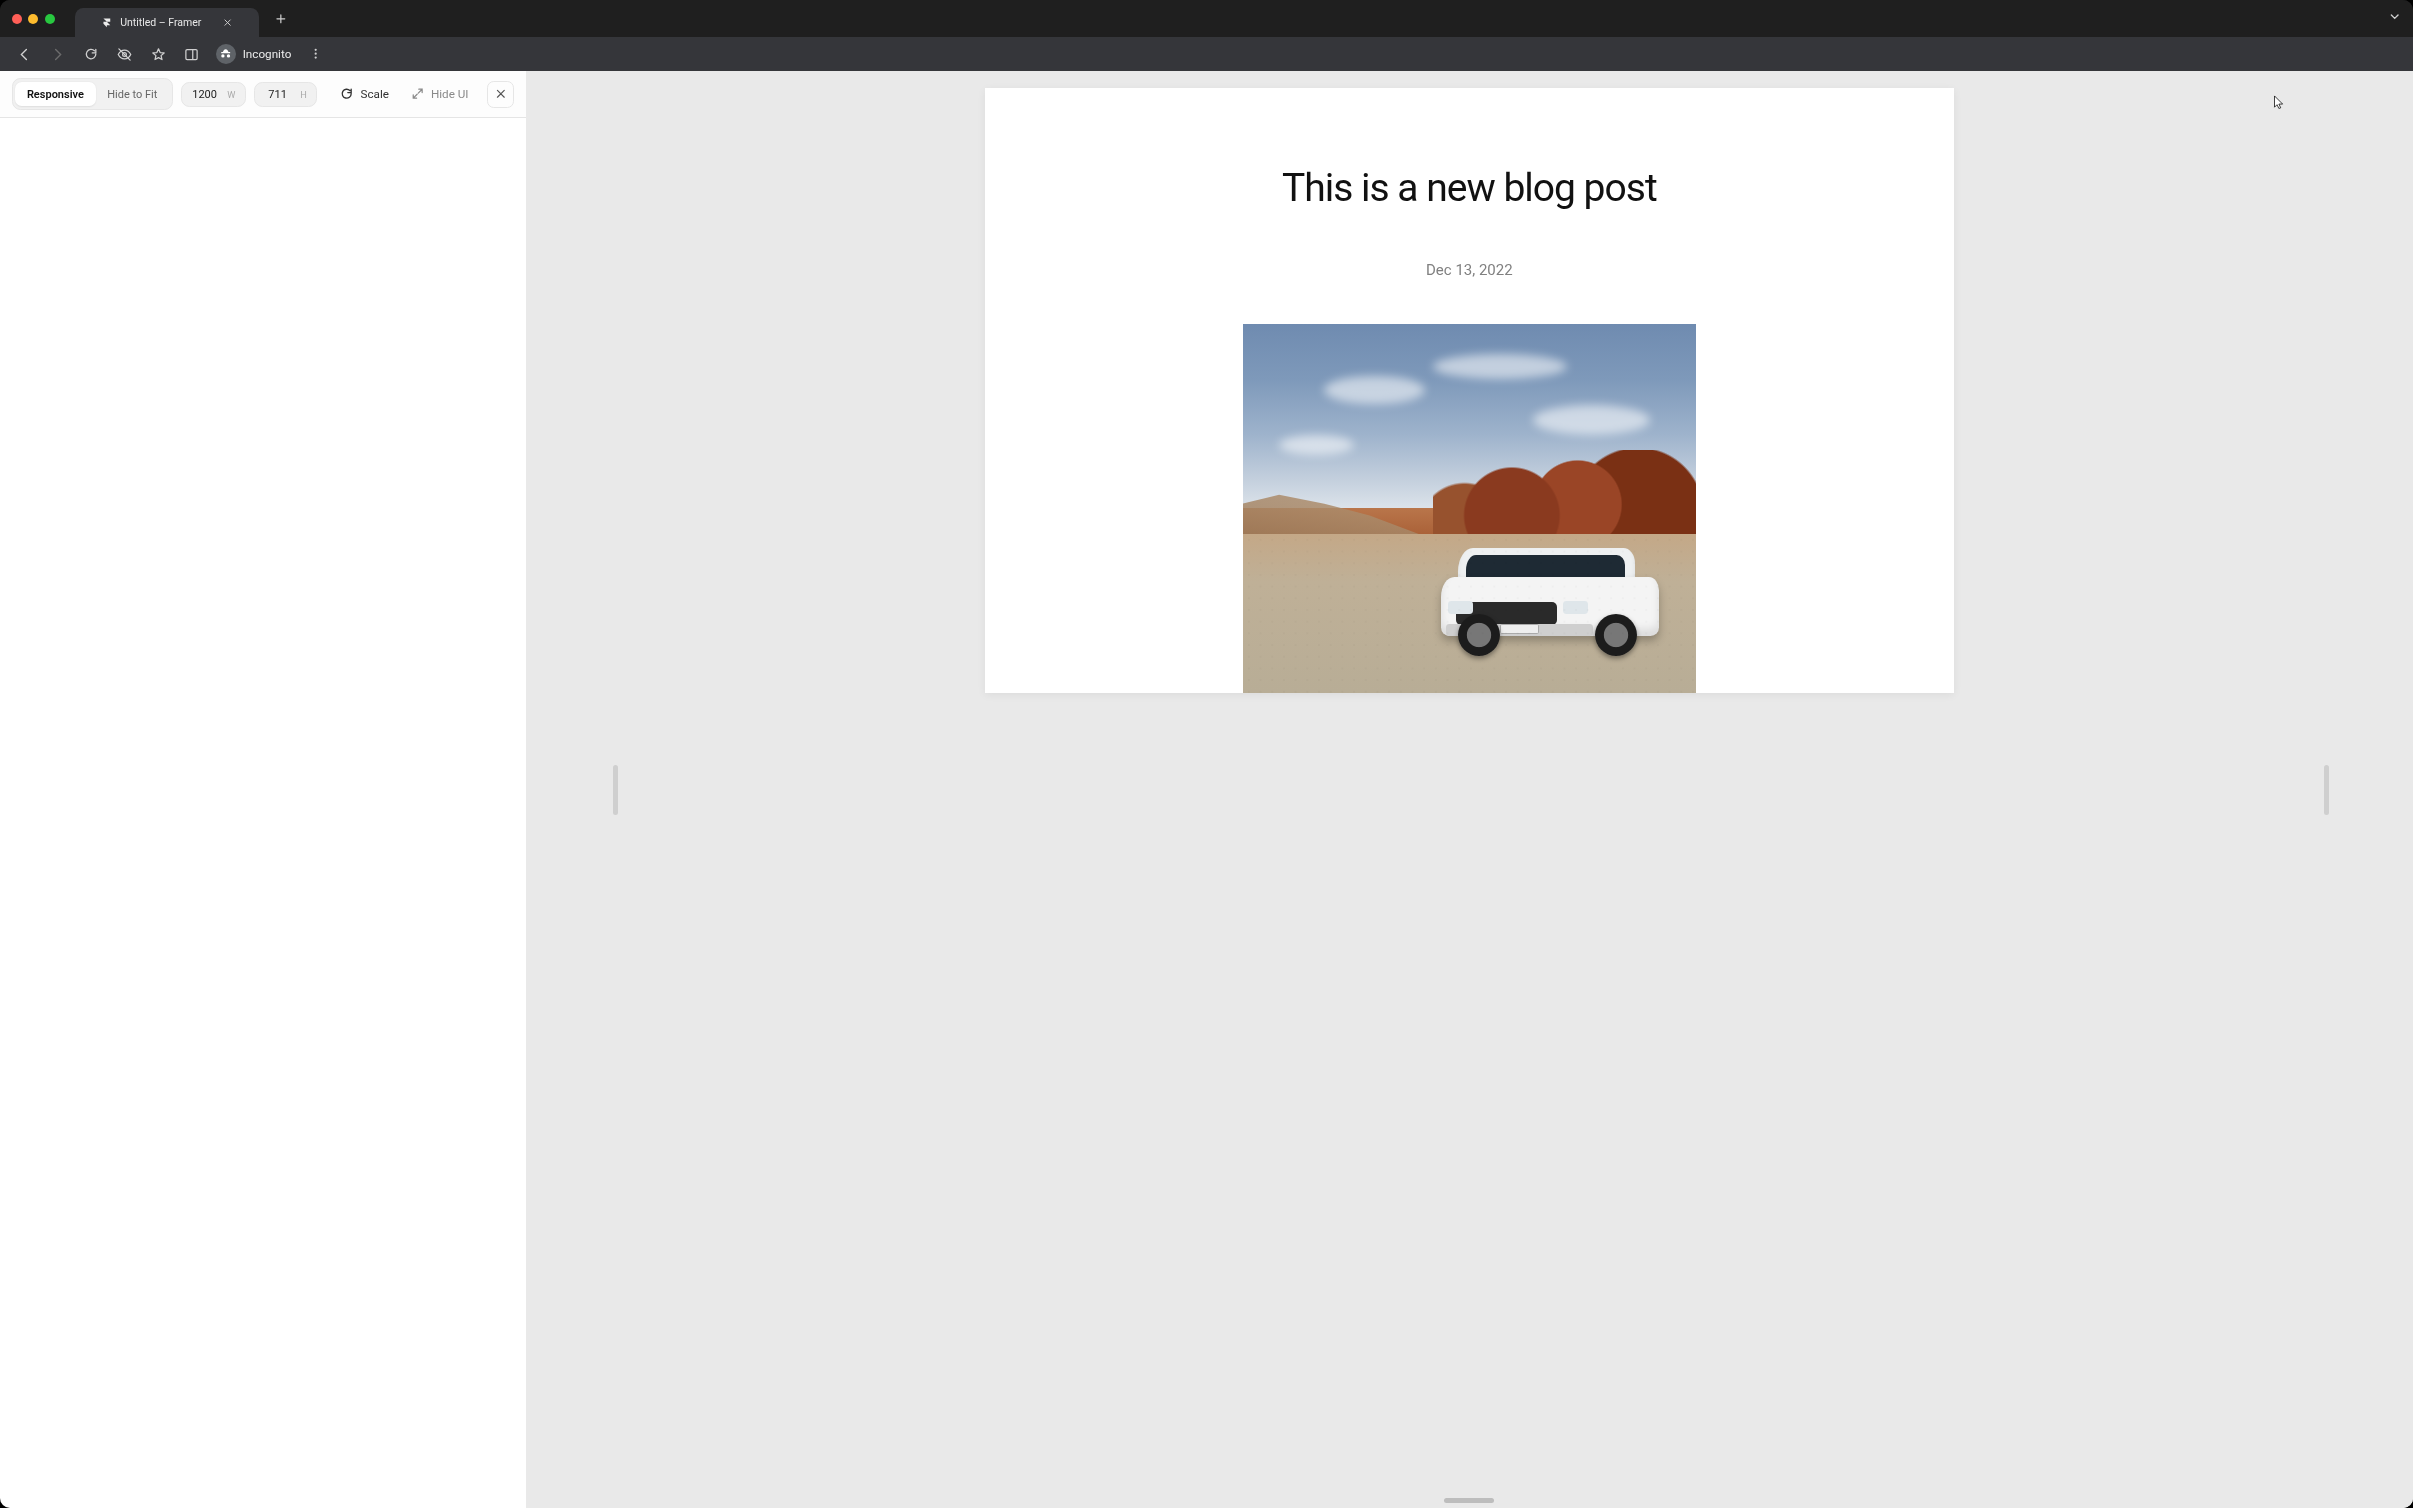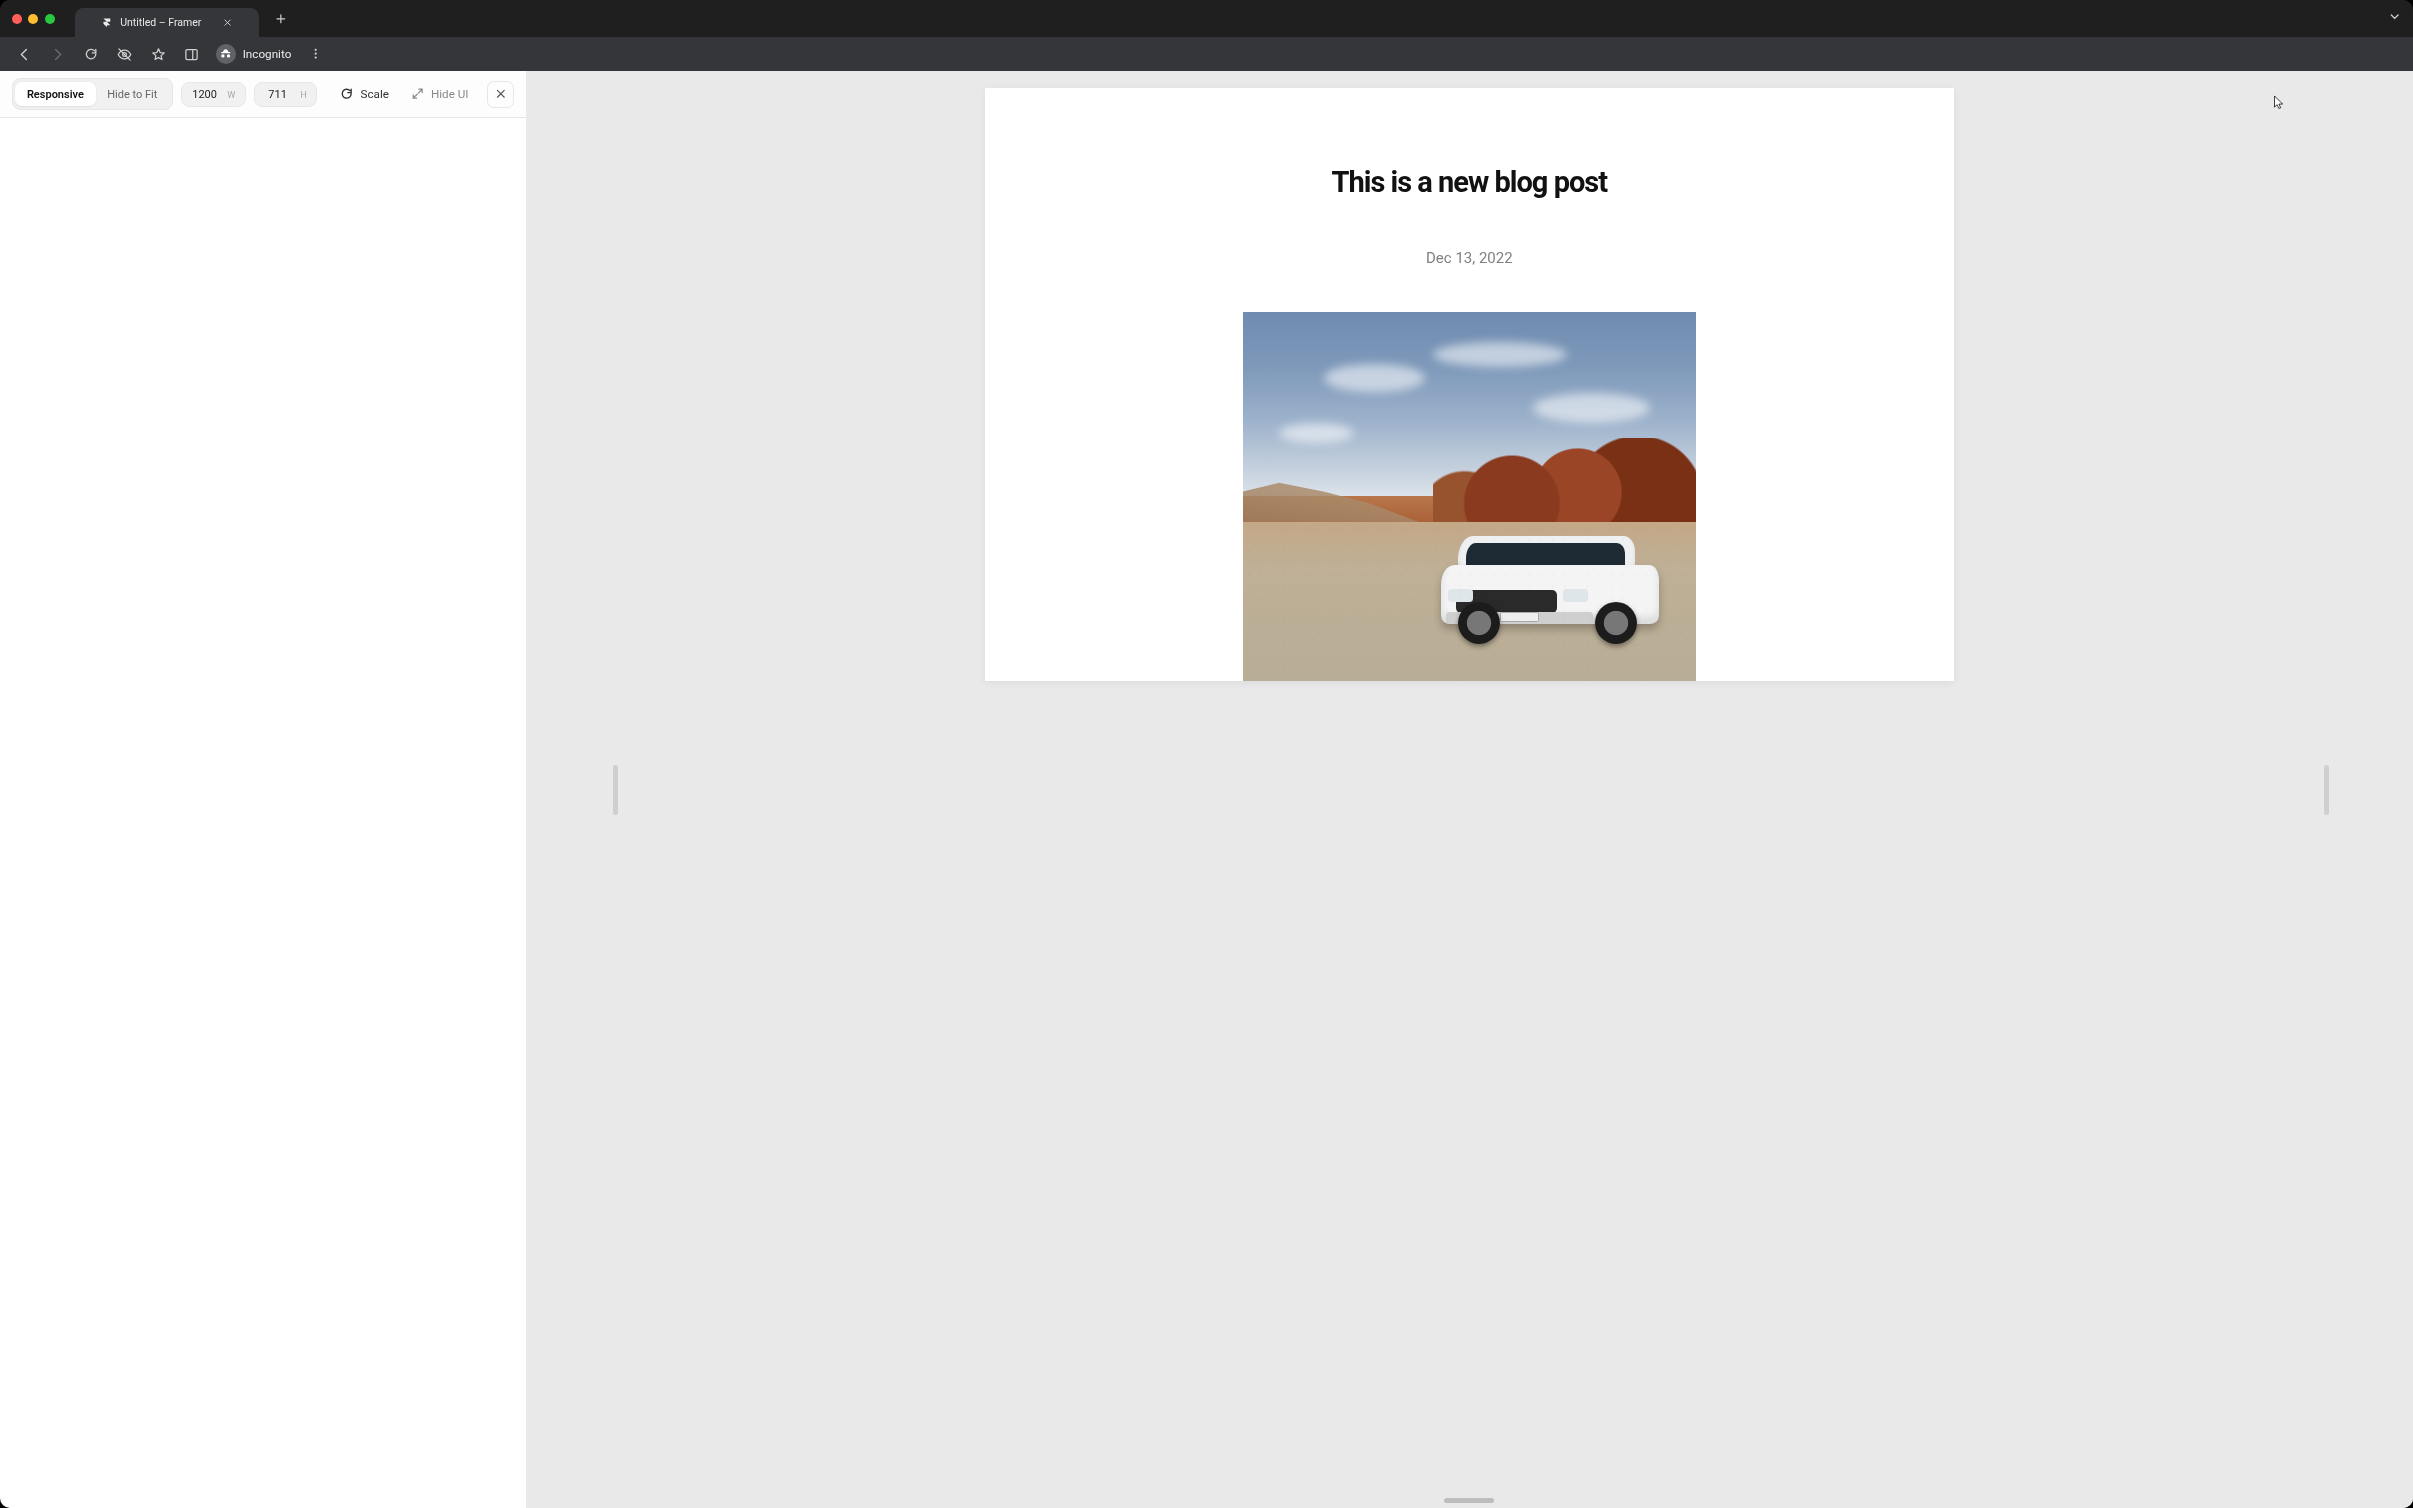--- a/index.html
+++ b/index.html
@@ -187,22 +187,22 @@
   .frame {
     width: 969px;
     max-width: calc(100% - 193px);
     background:#fff;
     min-height: 578px;
     box-shadow: 0 1.7px 8.4px rgba(0,0,0,.06);
     display:flex; flex-direction:column; align-items:center;
     padding-top: 77px;
   }
   .post-title {
-    font-size: 29px;
-    font-weight: 700;
+    font-size: 39px;
+    font-weight: 400;
     letter-spacing: -1px;
     color:#111;
     text-align:center;
   }
   .post-date {
     margin-top: 50px;
     font-size: 15px;
     color:#808080;
   }
   .post-image {

